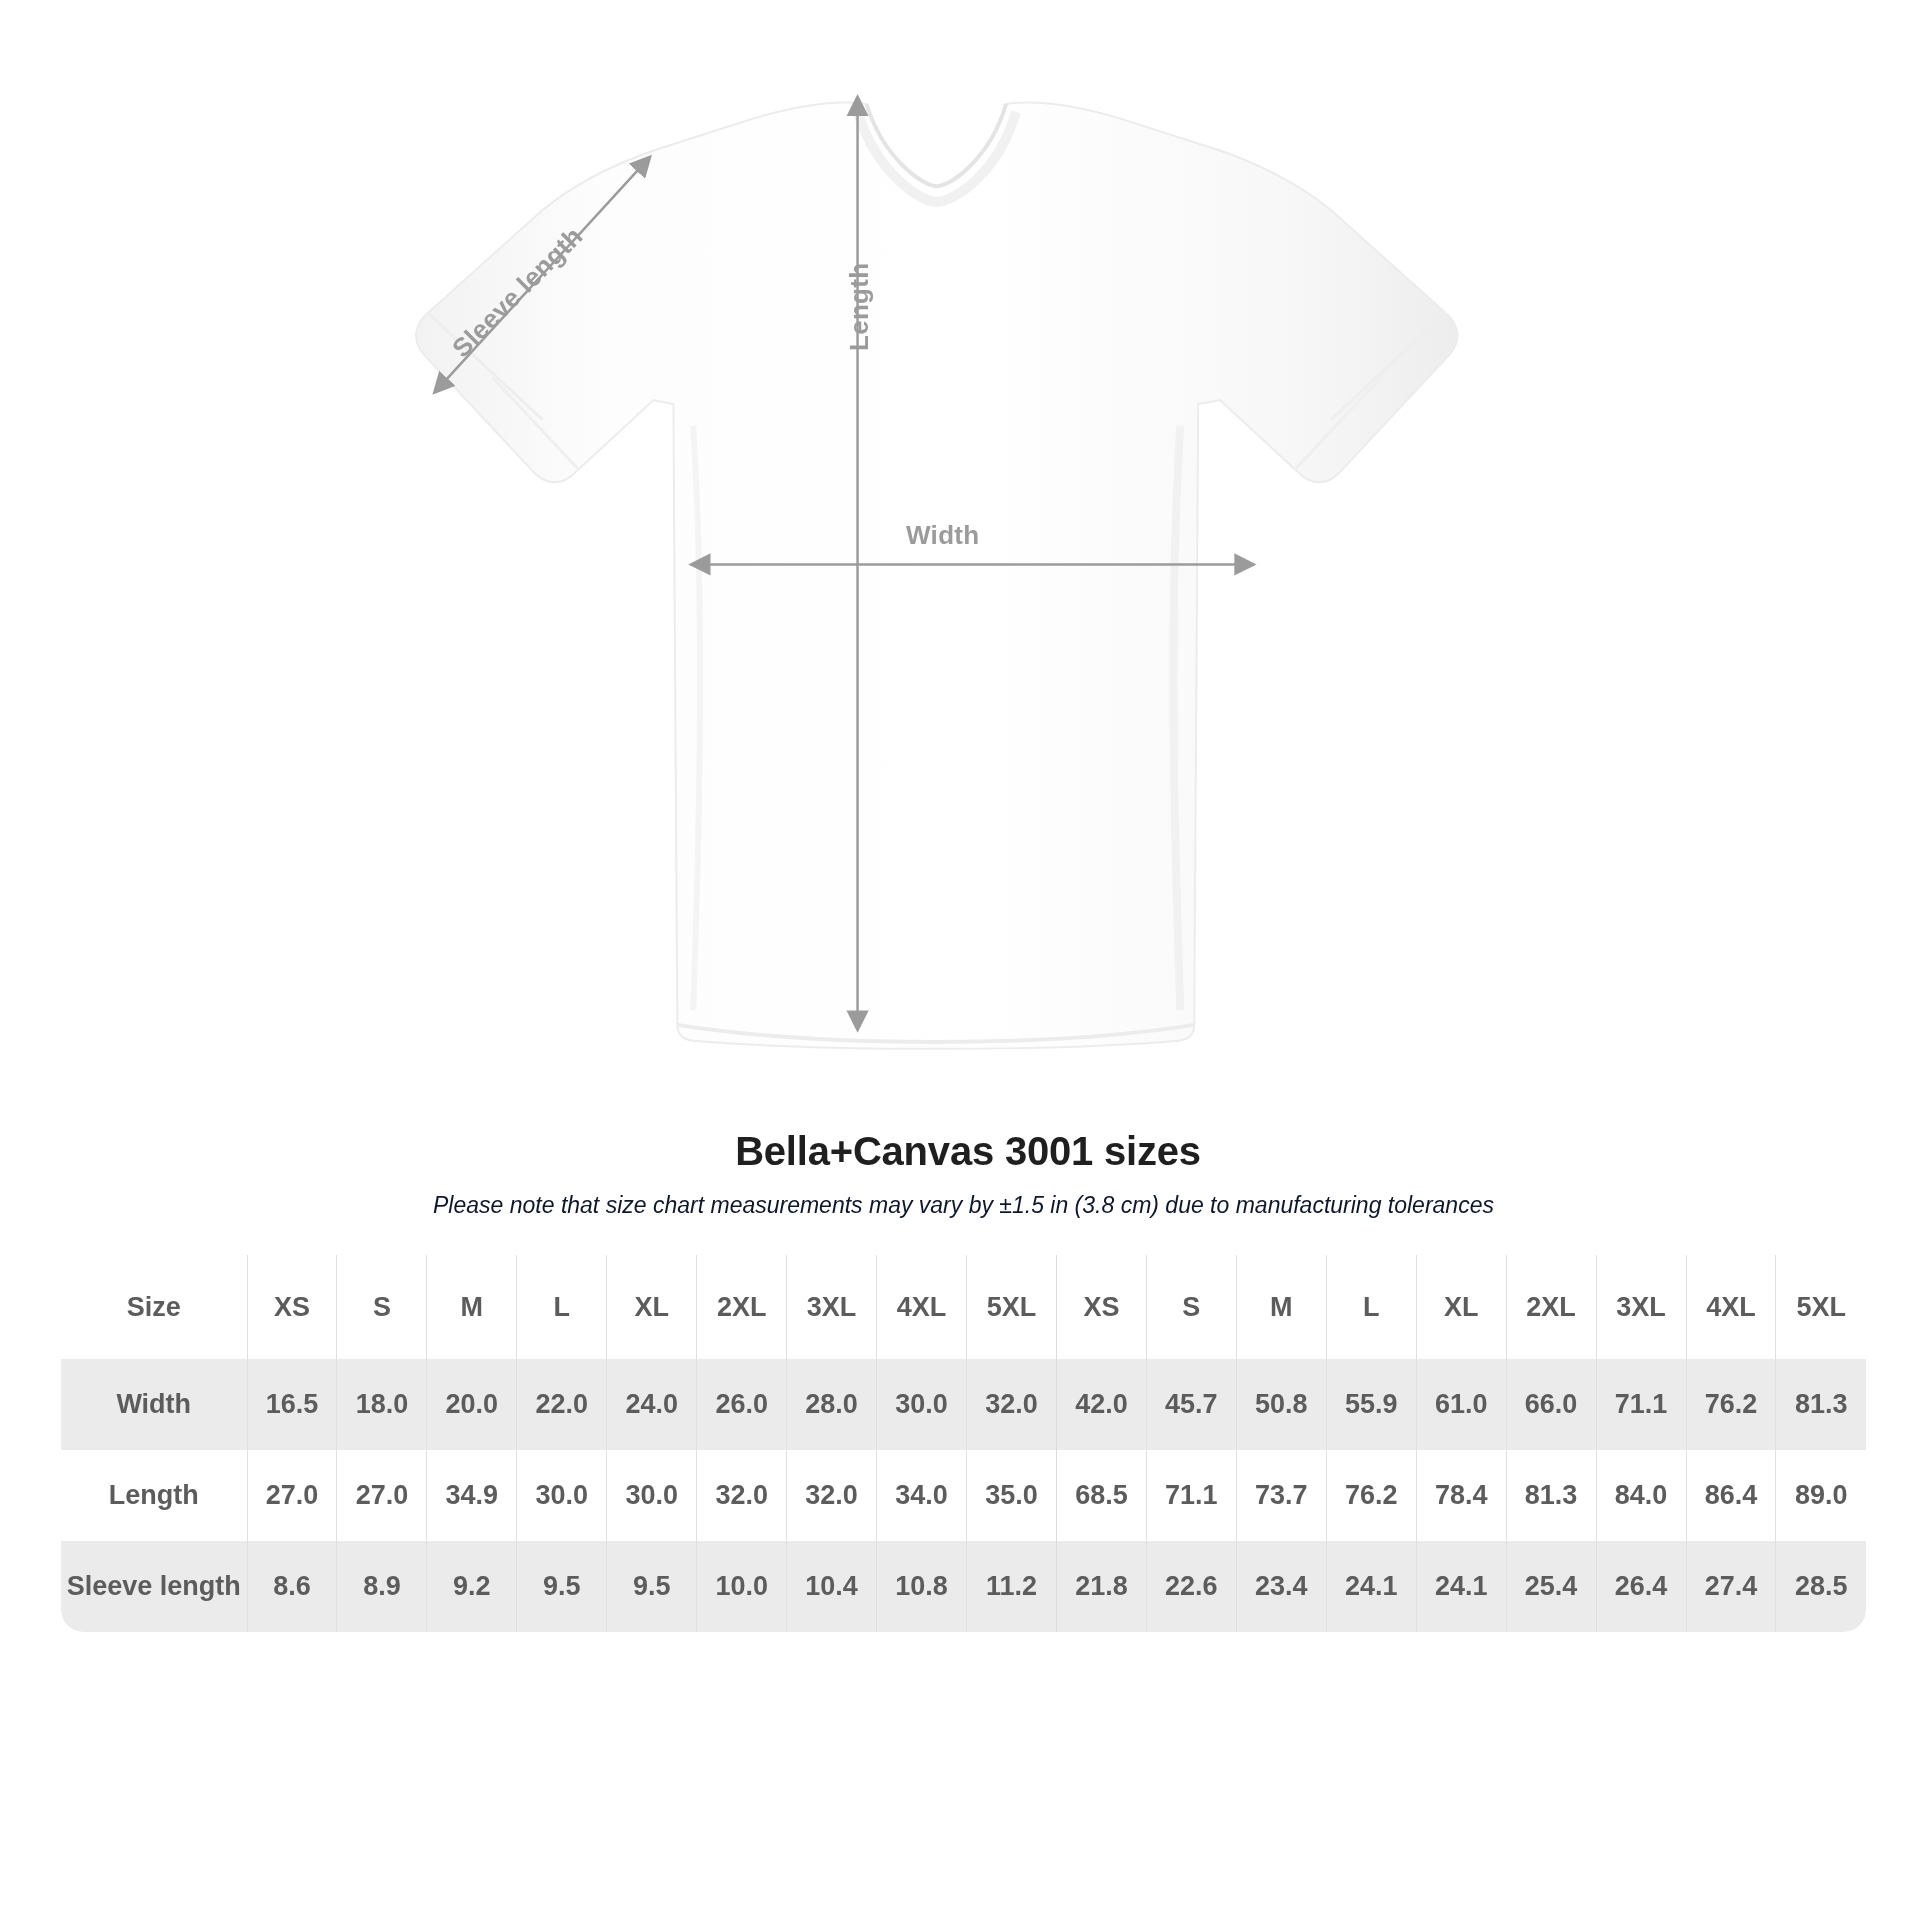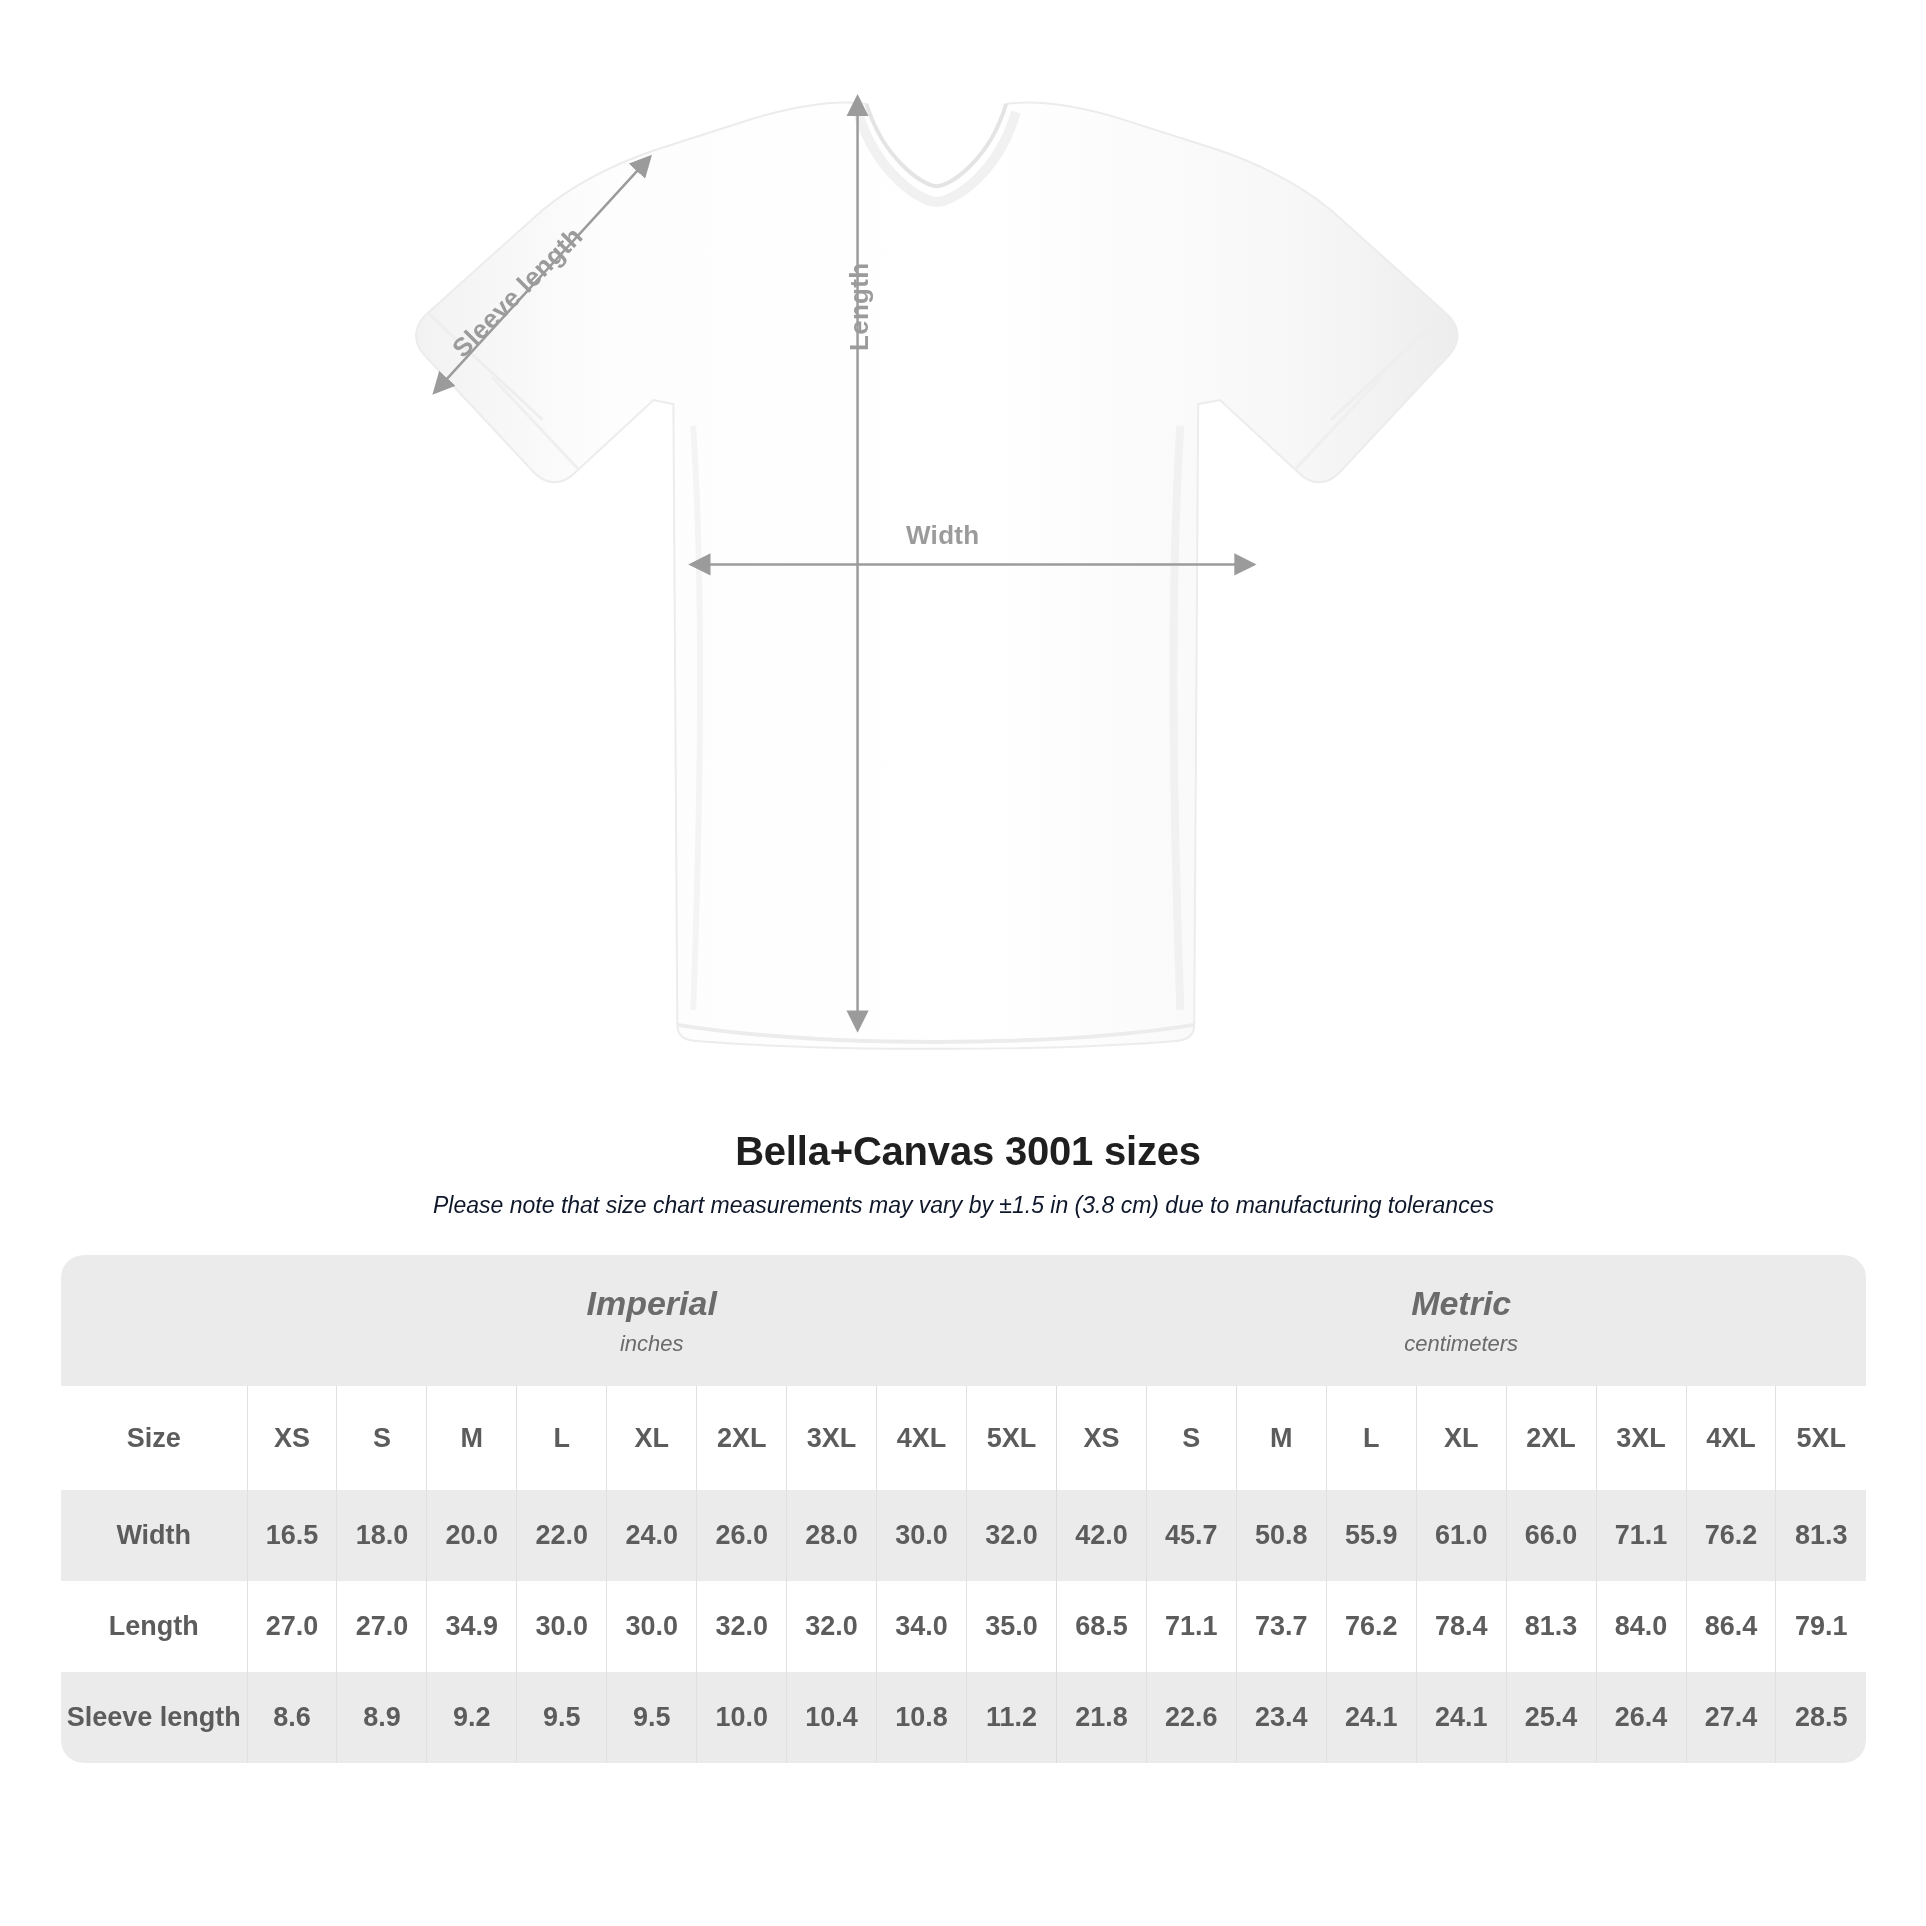--- a/index.html
+++ b/index.html
@@ -228,31 +228,20 @@
   </div>
 
   <div class="table-wrap">
     <table class="size-table">
       <colgroup>
         <col style="width:186px">
         <col span="18">
       </colgroup>
       <tbody>
 
-        <tr class="unit-row">
-          <td class="corner-tl"></td>
-          <td colspan="9">
-            <div class="unit-name">Imperial</div>
-            <div class="unit-sub">inches</div>
-          </td>
-          <td colspan="9" class="corner-tr">
-            <div class="unit-name">Metric</div>
-            <div class="unit-sub">centimeters</div>
-          </td>
-        </tr>
 
         <tr class="size-row">
           <td class="rowhead">Size</td>
           <td class="vsep">XS</td>
           <td class="vsep">S</td>
           <td class="vsep">M</td>
           <td class="vsep">L</td>
           <td class="vsep">XL</td>
           <td class="vsep">2XL</td>
           <td class="vsep">3XL</td>
@@ -303,21 +292,21 @@
           <td class="vsep">34.0</td>
           <td class="vsep">35.0</td>
           <td class="vsep-strong">68.5</td>
           <td class="vsep">71.1</td>
           <td class="vsep">73.7</td>
           <td class="vsep">76.2</td>
           <td class="vsep">78.4</td>
           <td class="vsep">81.3</td>
           <td class="vsep">84.0</td>
           <td class="vsep">86.4</td>
-          <td class="vsep">79.1</td>
+          <td class="vsep">89.0</td>
         </tr>
 
         <tr class="data-row shade">
           <td class="rowhead corner-bl">Sleeve length</td>
           <td class="vsep">8.6</td>
           <td class="vsep">8.9</td>
           <td class="vsep">9.2</td>
           <td class="vsep">9.5</td>
           <td class="vsep">9.5</td>
           <td class="vsep">10.0</td>

